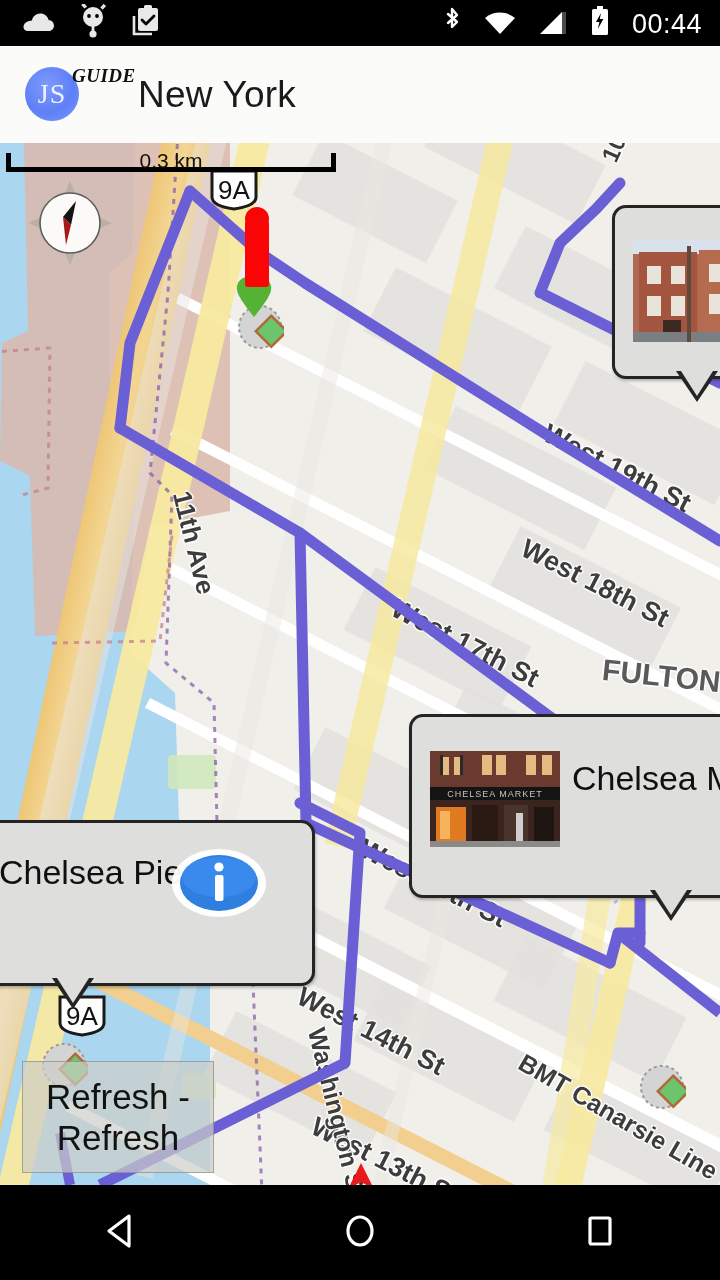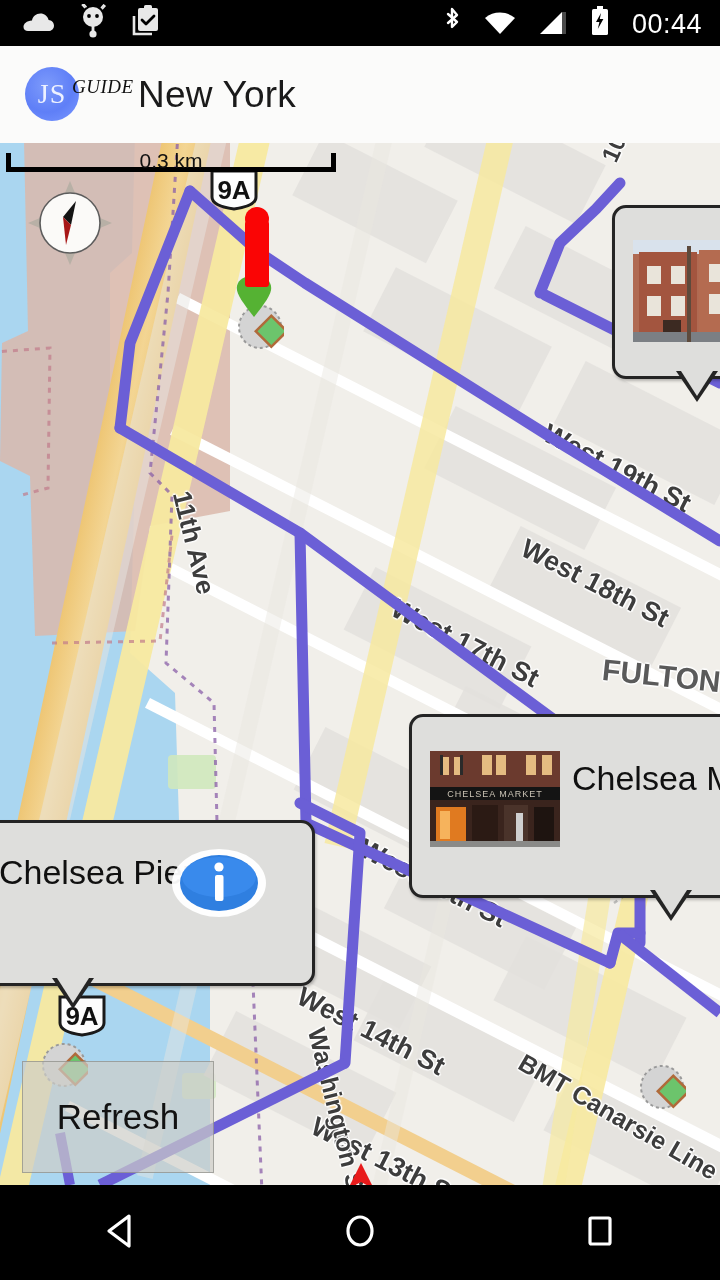--- a/index.html
+++ b/index.html
@@ -18,22 +18,22 @@
   
   .appbar{position:absolute;left:0;top:46px;width:720px;height:97px;background:#fbfbfa;
           display:flex;align-items:center;z-index:55;}
   .logo-wrap{position:relative;width:104px;height:62px;margin-left:22px;flex:0 0 auto;}
   .logo-circle{position:absolute;left:3px;top:3px;width:54px;height:54px;border-radius:50%;
      background:radial-gradient(circle at 40% 35%,#7d9bfb 0%,#5f7ff7 55%,#6d8cfb 78%,rgba(140,165,250,.25) 100%);
      filter:blur(.4px);}
   .logo-js{position:absolute;left:3px;top:3px;width:54px;height:54px;display:flex;
            align-items:center;justify-content:center;color:#eef2ff;font-size:28px;
            font-family:"Liberation Serif",serif;letter-spacing:1px;}
-  .logo-guide{position:absolute;left:50px;top:12px;font-family:"Liberation Serif",serif;
-              font-style:italic;font-weight:400;font-size:19px;color:#101010;letter-spacing:.5px;text-align:right;}
+  .logo-guide{position:absolute;left:50px;top:1px;font-family:"Liberation Serif",serif;
+              font-style:italic;font-weight:700;font-size:19px;color:#101010;letter-spacing:.5px;text-align:right;}
   .appbar-title{font-size:37px;color:#1a1a1a;margin-left:12px;letter-spacing:.2px;}
 
   
   .map{position:absolute;left:0;top:143px;width:720px;height:1042px;overflow:hidden;
        background:#efeeea;z-index:10;}
   .maplayer{position:absolute;left:0;top:0;width:720px;height:1042px;}
 
   
   .land{position:absolute;inset:0;background:#f1efea;}
   .water{position:absolute;background:#aad6f0;}
@@ -60,21 +60,21 @@
   .scalebar .capR{position:absolute;right:0;top:0;width:5px;height:19px;background:#000;}
   .scalebar .txt{position:absolute;left:0;top:-4px;width:330px;text-align:center;
                  font-size:21px;color:#111;background:transparent;}
 
   
   .compass{position:absolute;left:28px;top:38px;width:84px;height:84px;z-index:30;}
 
   
   .shield{position:absolute;z-index:28;width:52px;height:46px;}
   .shield .sh-txt{position:absolute;inset:0;display:flex;align-items:center;
-     justify-content:center;font-size:26px;font-weight:700;color:#111;
+     justify-content:center;font-size:26px;font-weight:400;color:#111;
      font-family:"Liberation Sans",sans-serif;}
 
   
   .poi{position:absolute;width:48px;height:48px;z-index:26;}
   .pin{position:absolute;z-index:27;}
 
   
   .bubble{position:absolute;background:#dededc;border:3px solid #242424;border-radius:14px;
           z-index:40;box-shadow:1px 2px 3px rgba(0,0,0,.25);}
   .bubble .thumb{position:absolute;background:#6a3b33;overflow:hidden;}
@@ -408,20 +408,21 @@
           <rect x="45" y="28" width="8.5" height="26" rx="2" fill="#ffffff"></rect>
         </svg>
       </div>
     </div>
     <div class="tail tail-out" style="left:52px;top:835px;">
       <div class="tail-in"></div>
     </div>
 
     <div class="refresh-panel">
       <div class="refresh-txt">
+        <div>Refresh -</div>
         <div>Refresh</div>
       </div>
     </div>
   </div>
 
   <div class="navbar">
     <div class="navslot">
       <span>
         <svg width="42" height="42" viewBox="0 0 42 42">
             <path d="M30 6 L10 21 L30 36Z" fill="none" stroke="#fff" stroke-width="3.2" stroke-linejoin="round"></path>

